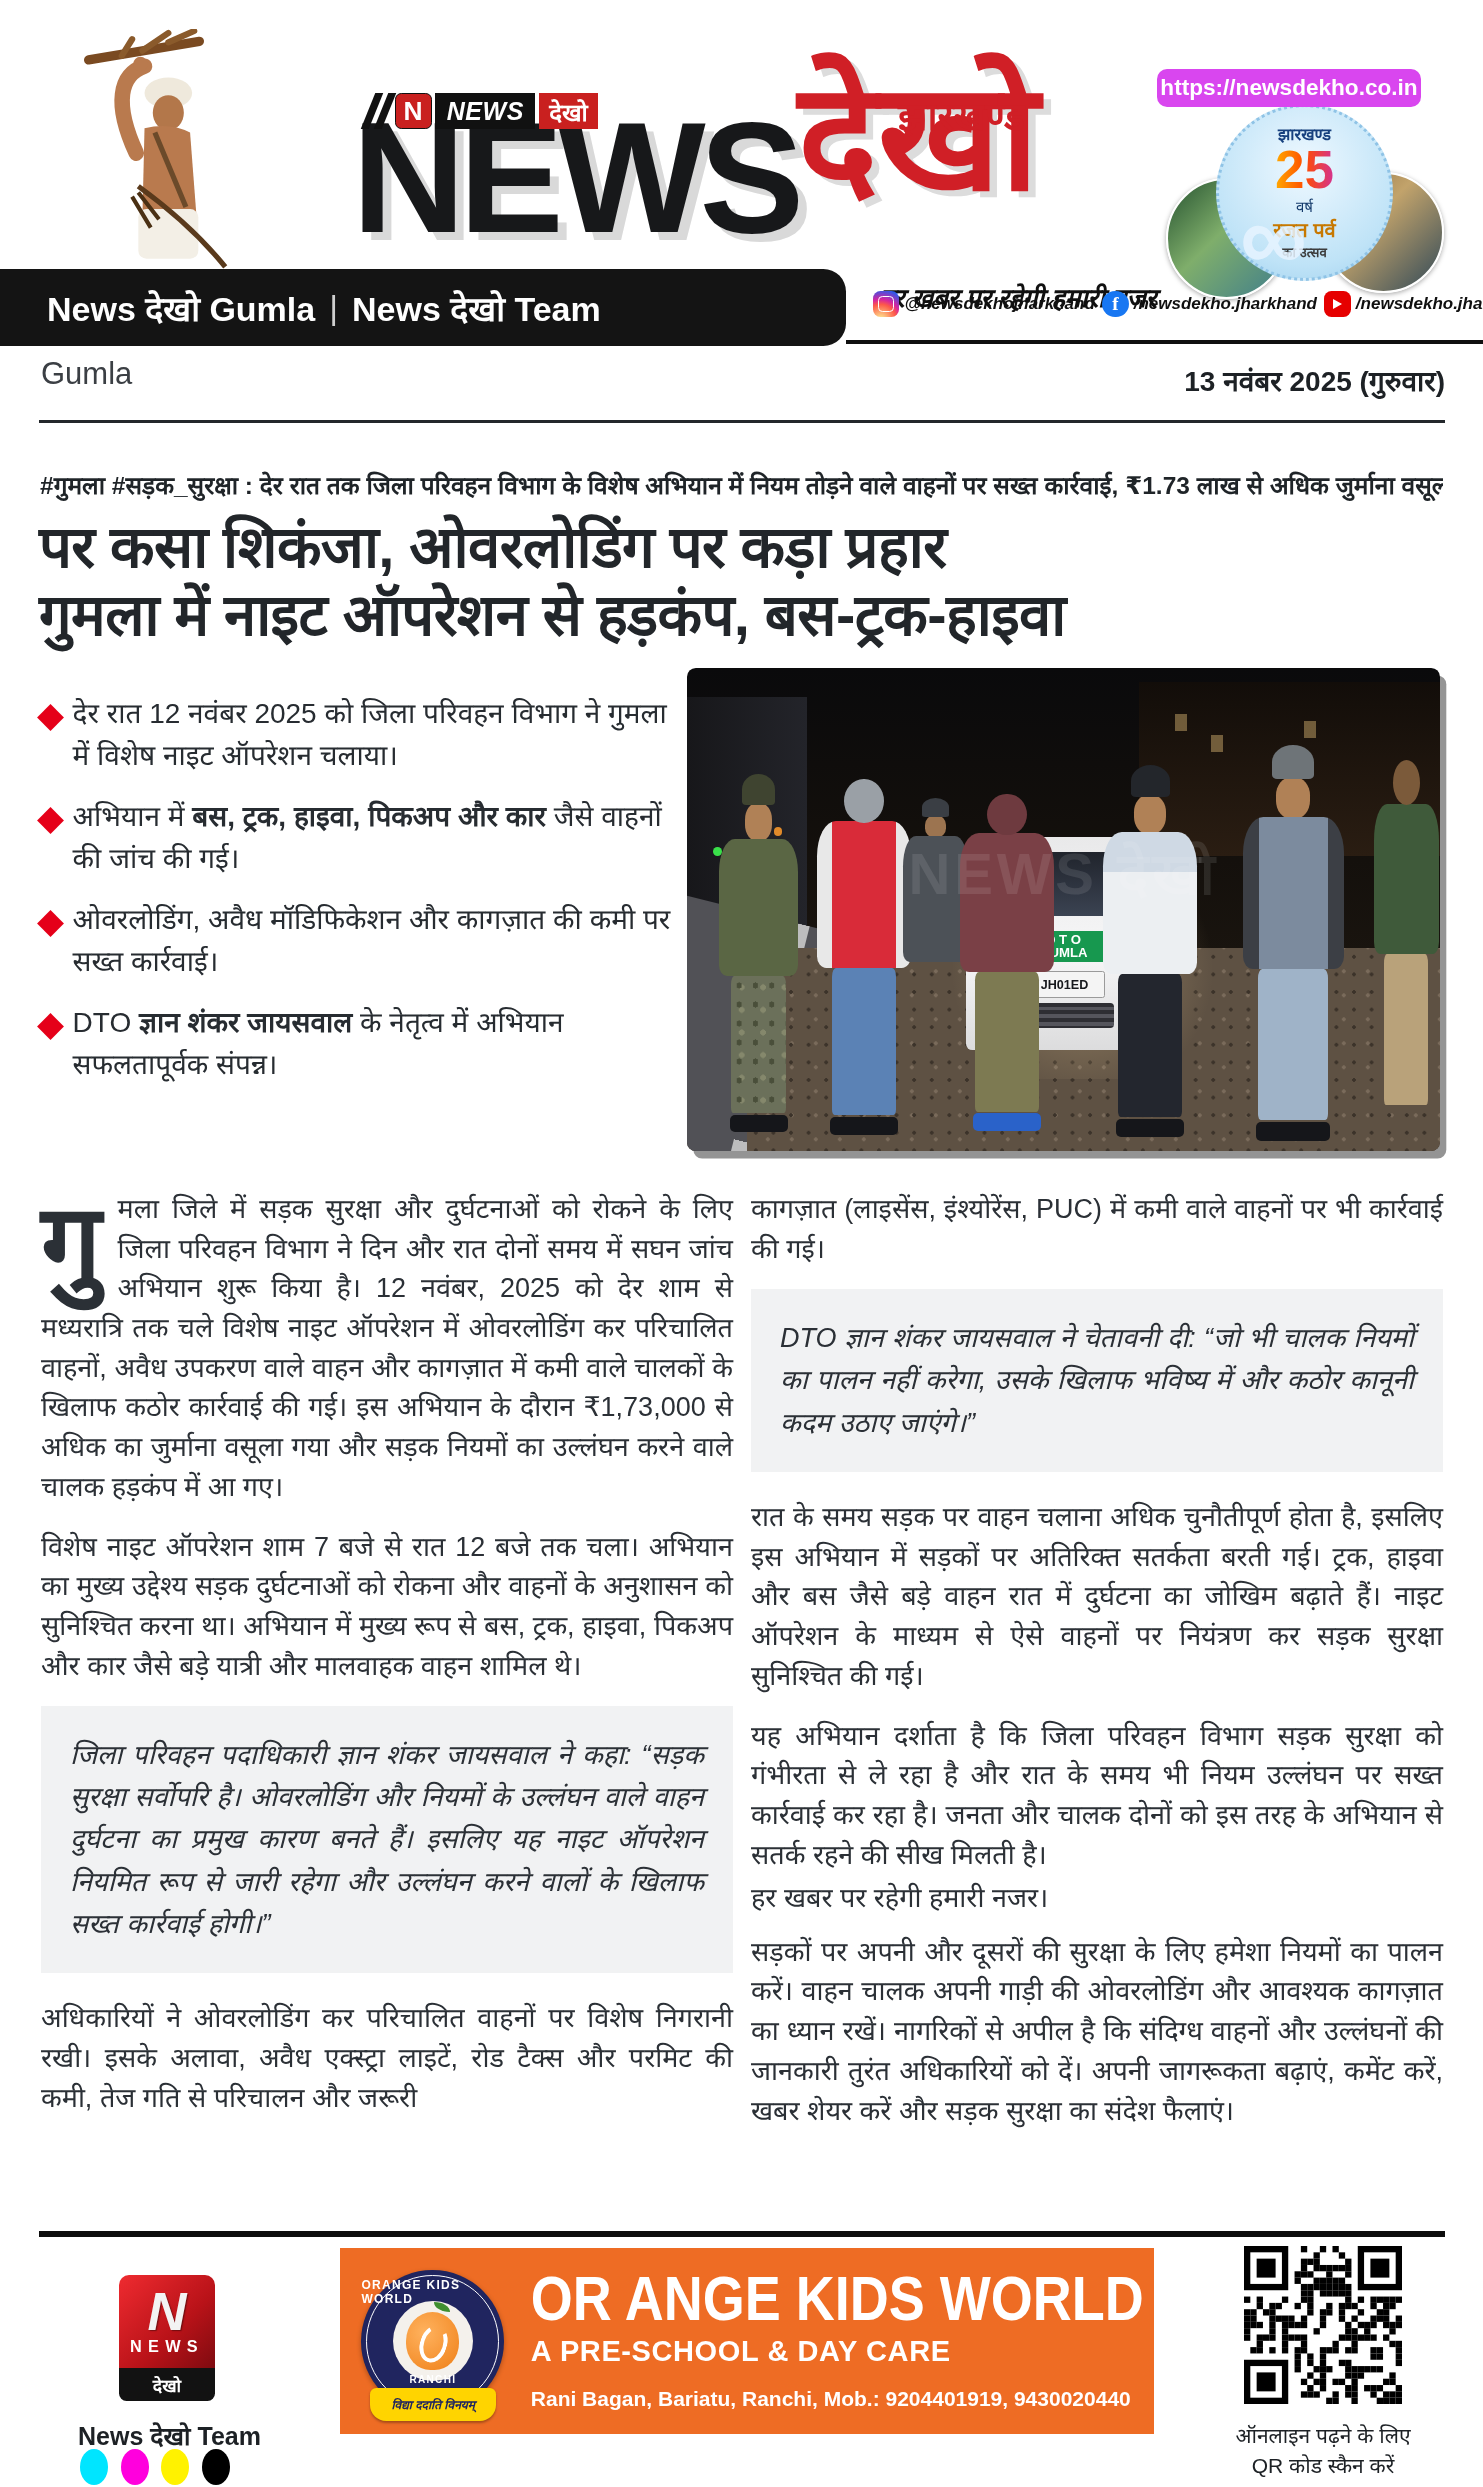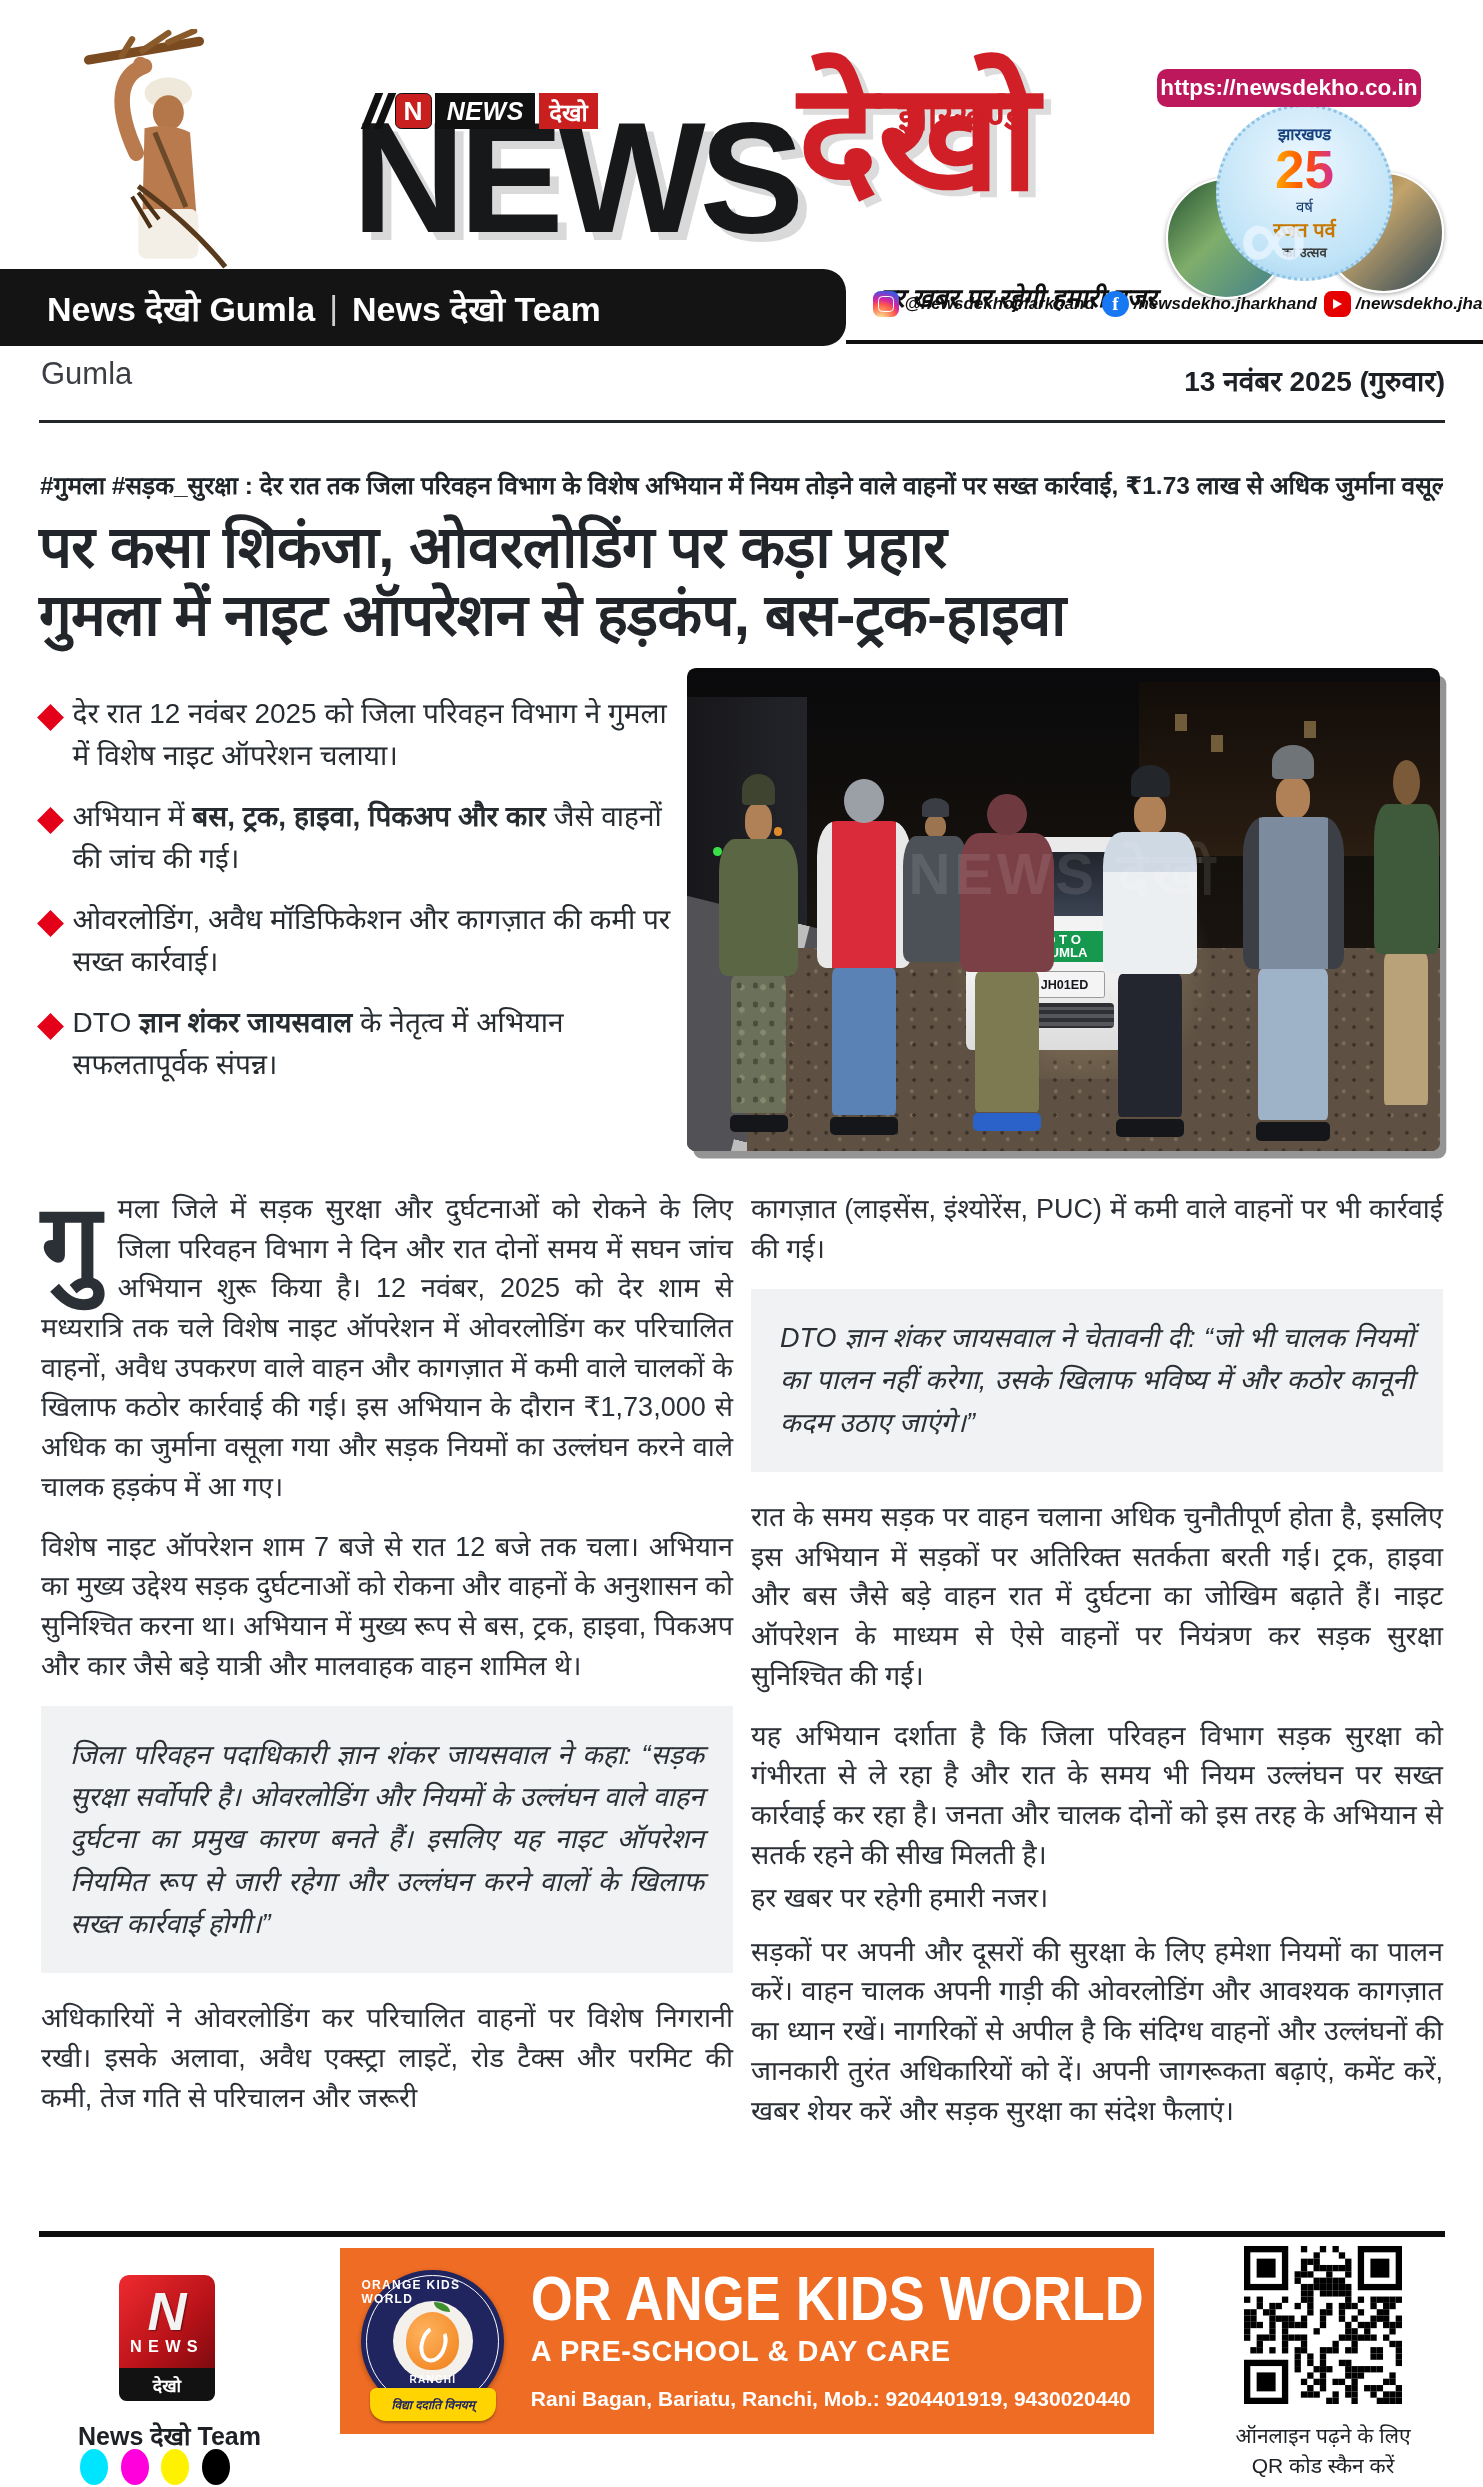--- a/index.html
+++ b/index.html
@@ -16,21 +16,21 @@
   .minilogo .newsbox{background:#111;color:#fff;font-style:italic;font-weight:800;font-size:25px;
                   display:flex;align-items:center;padding:0 11.3px;letter-spacing:0.6px;}
   .minilogo .dekhobox{background:#c9201f;color:#fff;font-weight:700;font-size:24px;
                   display:flex;align-items:center;padding:0 10px;}
   .bignews{left:352px;top:99px;font-size:157px;line-height:1;font-weight:900;letter-spacing:-6.3px;
            color:#17181a;text-shadow:8.8px 7.5px 0 #d9d9d9;z-index:2;}
   .bigdekho{left:798px;top:55px;font-size:150px;line-height:1.1;font-weight:800;color:#d01f26;
            text-shadow:7.5px 6.3px 0 #dcdcdc;z-index:2;}
   .jhk{left:898px;top:88px;font-size:39px;font-weight:800;color:#d01f26;z-index:3;}
   .tagline{left:880px;top:279px;font-size:26px;font-weight:800;font-style:italic;color:#101010;z-index:5;}
-  .urlpill{left:1157px;top:69px;width:264px;height:38px;background:#be185d;border-radius:10px;
+  .urlpill{left:1157px;top:69px;width:264px;height:38px;background:#d946ef;border-radius:10px;
            color:#fff;font-weight:800;font-size:22.6px;display:flex;align-items:center;justify-content:center;z-index:3;}
   .emblem{left:1166px;top:104px;width:283px;height:176px;z-index:2;}
   .em-circle{position:absolute;left:50px;top:0;width:171px;height:171px;border-radius:50%;
              background:radial-gradient(circle at 50% 35%,#eef8ff 0%,#bfe3f7 70%,#9fd0ee 100%);
              border:3.1px dotted #8fc3e6;text-align:center;}
   .em-circle .l1{margin-top:16.3px;font-size:16.3px;font-weight:800;color:#16407e;}
   .em-circle .num{font-size:53px;font-weight:900;line-height:.95;
              background:linear-gradient(90deg,#00a859,#ffd400,#ff4d00,#c026d3,#2563eb);
              -webkit-background-clip:text;background-clip:text;color:transparent;}
   .em-circle .l2{font-size:15px;font-weight:400;color:#143a6b;}

